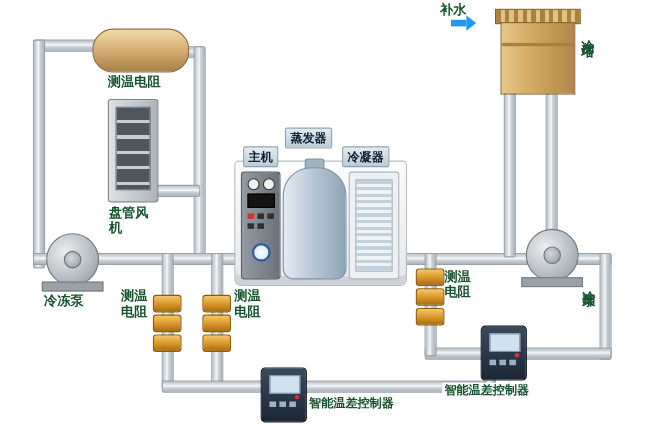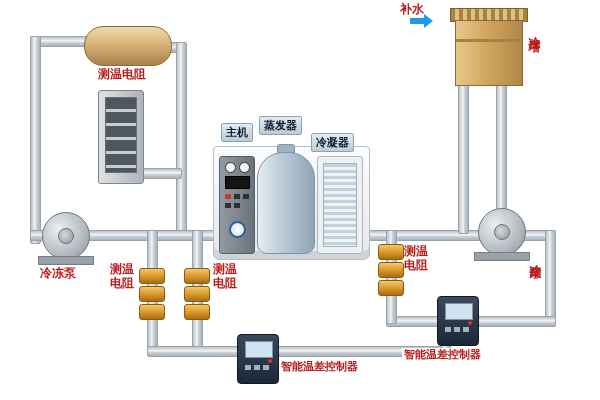--- a/index.html
+++ b/index.html
@@ -4,21 +4,21 @@
 <style>
   html,body{margin:0;padding:0;background:#fff;}
   .canvas{position:relative;width:600px;height:400px;background:#ffffff;overflow:hidden;
           font-family:"DejaVu Sans","Liberation Sans",sans-serif;}
   
   .pipe-h{position:absolute;height:9px;z-index:1;border:1px solid #9aa3ab;border-radius:2px;
           background:linear-gradient(#b9c1c7,#f5f7f8 45%,#cdd4d9 60%,#aab3ba);}
   .pipe-v{position:absolute;width:9px;z-index:1;border:1px solid #9aa3ab;border-radius:2px;
           background:linear-gradient(90deg,#b9c1c7,#f5f7f8 45%,#cdd4d9 60%,#aab3ba);}
   
-  .lbl{position:absolute;font-weight:bold;font-size:12px;color:#b91c1c;line-height:1.2;z-index:6;white-space:nowrap;}
+  .lbl{position:absolute;font-weight:bold;font-size:12px;color:#14532d;line-height:1.2;z-index:6;white-space:nowrap;}
   .lbl.vert{writing-mode:vertical-rl;text-orientation:upright;letter-spacing:2px;}
   .lbl.wrap2{width:27px;word-break:break-all;white-space:normal;}
   .lbl.wrap3{width:42px;word-break:break-all;white-space:normal;}
   .lbl.onpipe{background:#fff;padding:0 2px;}
   .chip{position:absolute;z-index:6;font-weight:bold;font-size:11px;color:#0c1c2c;white-space:nowrap;
         background:linear-gradient(#e3ecf1,#bccbd5);border:1px solid #8da2af;border-radius:2px;padding:1px 4px;}
   
   .tank{position:absolute;left:84px;top:26px;width:86px;height:38px;border-radius:19px;z-index:4;
         background:linear-gradient(#f0d9a8 0%,#d7b277 45%,#a9814a 100%);border:1px solid #8d6a3a;}
   
@@ -101,39 +101,40 @@
     <div class="tower-band"></div>
   </div>
   <div class="lbl vert" style="left:527px;top:26px">冷却塔</div>
 
   <div class="tank"></div>
   <div class="lbl" style="left:98px;top:67px">测温电阻</div>
 
   <div class="cabinet">
     <div class="cabinet-slats"></div>
   </div>
+  <div class="lbl wrap3" style="left:99px;top:186px">盘管风机</div>
 
   <div class="chiller"></div>
   <div class="panel">
     <div class="gauge" style="left:5px;top:5px"></div>
     <div class="gauge" style="left:19px;top:5px"></div>
     <div class="pscreen"></div>
     <div class="pbtn" style="left:5px;top:37px;background:#c23b2e"></div>
     <div class="pbtn" style="left:14px;top:37px;background:#2f2f2f"></div>
     <div class="pbtn" style="left:23px;top:37px;background:#2f2f2f"></div>
     <div class="pbtn" style="left:5px;top:46px;background:#2f2f2f"></div>
     <div class="pbtn" style="left:14px;top:46px;background:#2f2f2f"></div>
     <div class="pgauge"></div>
   </div>
   <div class="evap-cap"></div>
   <div class="evap"></div>
   <div class="cond">
     <div class="cond-grille"></div>
   </div>
-  <div class="chip" style="left:221px;top:123px">主机</div>
+  <div class="chip" style="left:221px;top:133px">主机</div>
   <div class="chip" style="left:259px;top:116px">蒸发器</div>
   <div class="chip" style="left:311px;top:133px">冷凝器</div>
 
   <div class="pump" style="left:42px;top:212px">
     <div class="pump-hub"></div>
   </div>
   <div class="pump-base" style="left:38px;top:256px;width:54px"></div>
   <div class="lbl" style="left:40px;top:266px">冷冻泵</div>
 
   <div class="pump" style="left:478px;top:208px">

